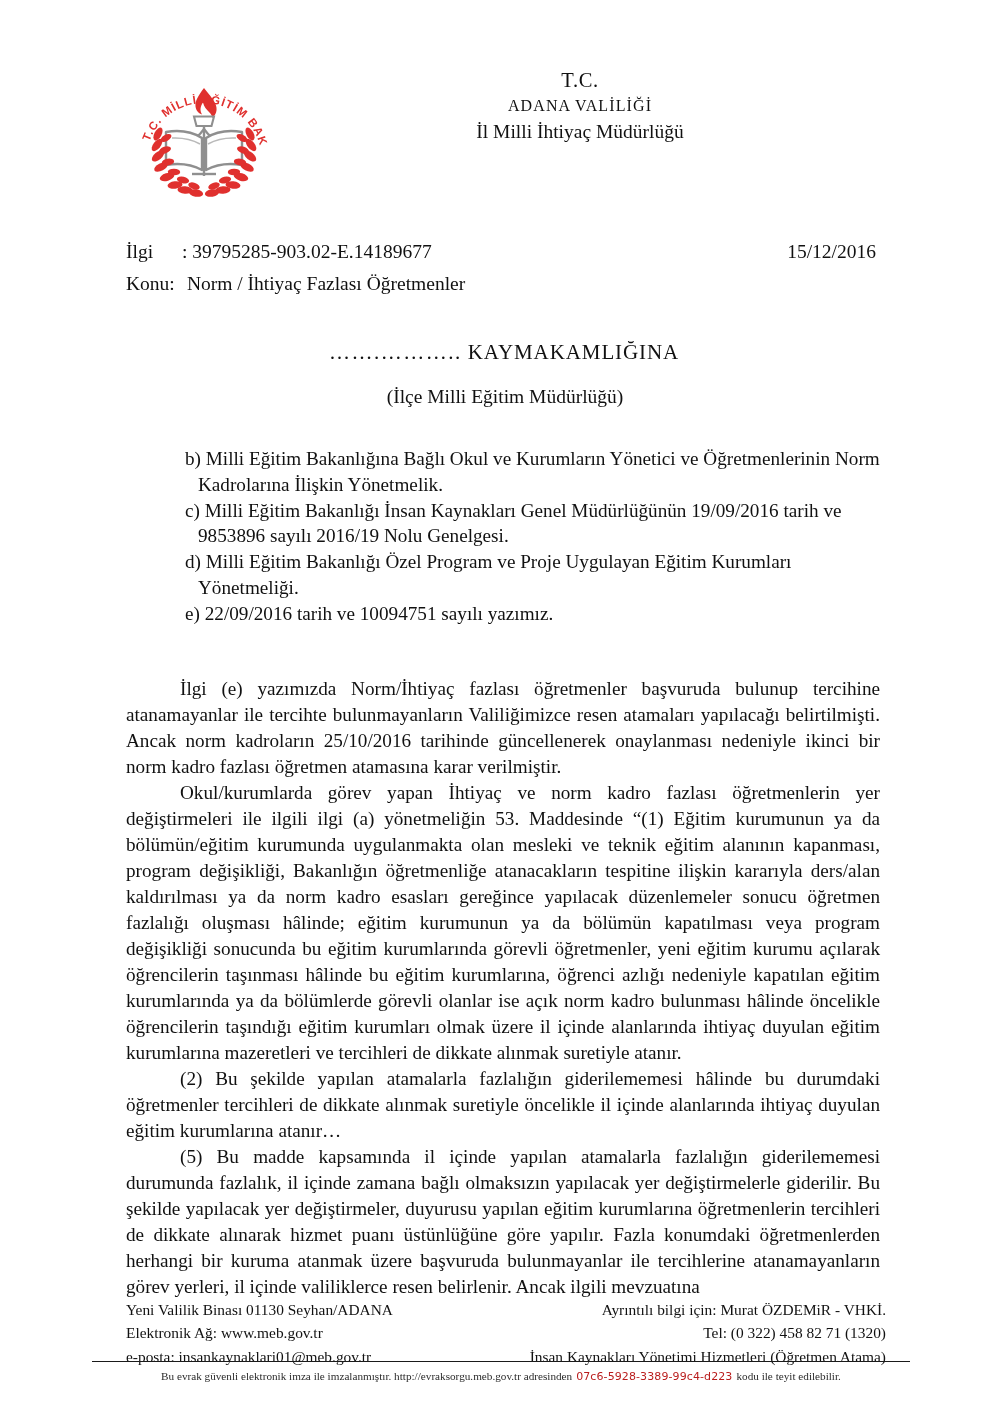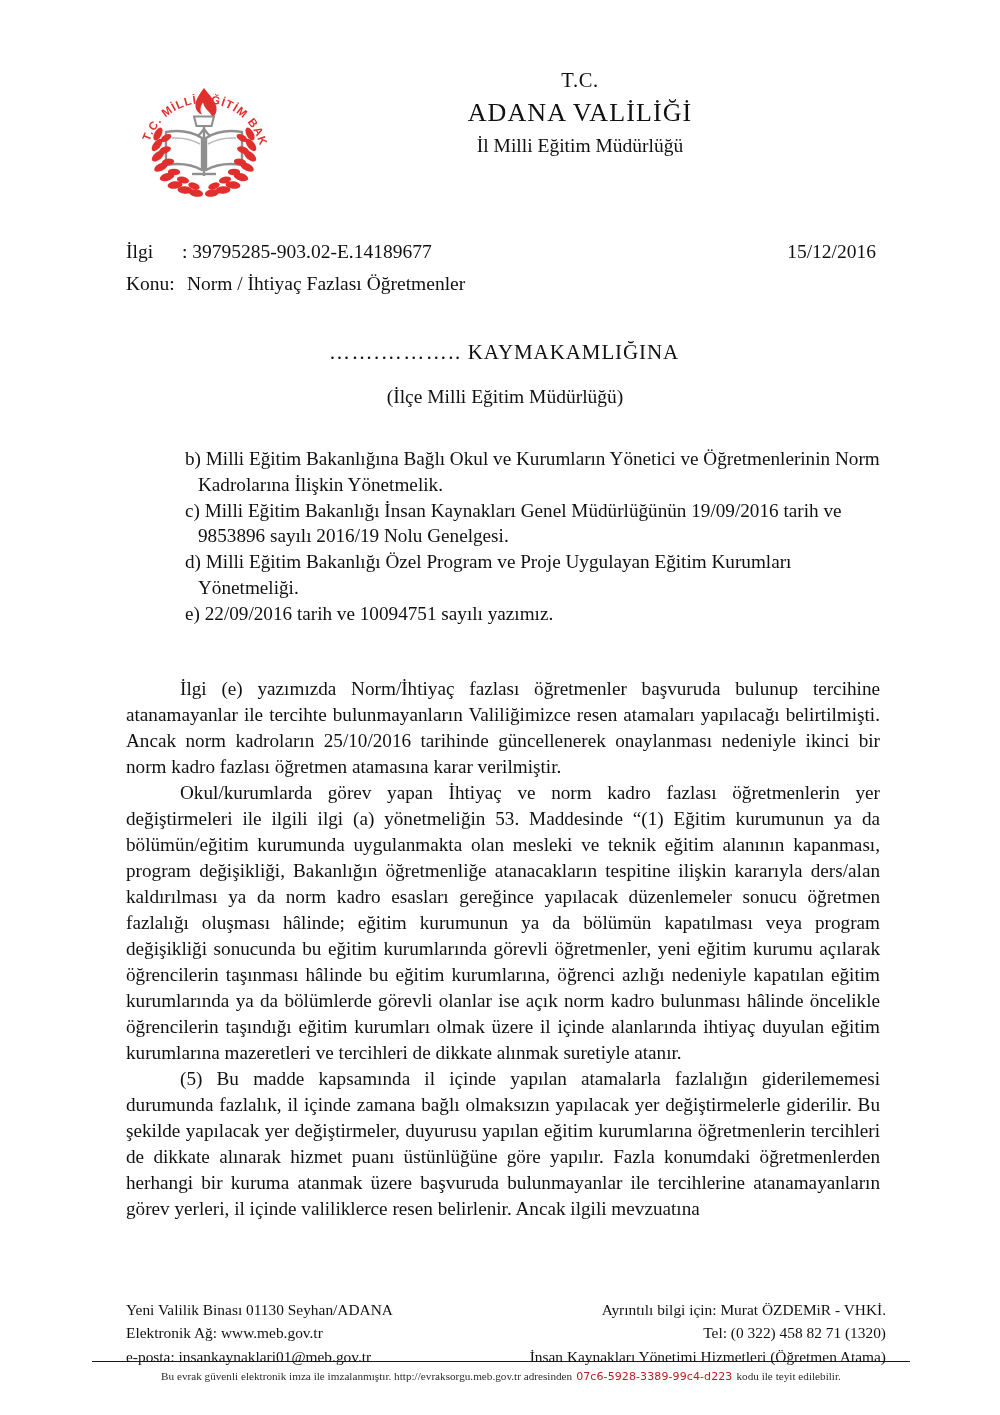--- a/index.html
+++ b/index.html
@@ -42,21 +42,21 @@
 
   .org-block {
     position: absolute;
     left: 300px;
     top: 8px;
     width: 560px;
     text-align: center;
     line-height: 1.42;
   }
   .org-line1 { font-size: 20.5px; letter-spacing: .6px; }
-  .org-line2 { font-size: 26px; letter-spacing: 1.1px; }
+  .org-line2 { font-size: 16px; letter-spacing: 1.1px; }
   .org-line3 { font-size: 19.5px; }
 
   
   .meta {
     position: absolute;
     left: 126px;
     top: 236px;
     width: 750px;
     font-size: 19.5px;
     line-height: 1.62;
@@ -250,21 +250,21 @@
           <ellipse cx="106" cy="106" rx="6.2" ry="3.3" transform="rotate(-2 106 106)"></ellipse>
           <ellipse cx="97" cy="114" rx="6.2" ry="3.3" transform="rotate(-12 97 114)"></ellipse>
           <ellipse cx="86" cy="120" rx="6" ry="3.2" transform="rotate(-20 86 120)"></ellipse>
         </g>
       </svg>
     </div>
 
     <div class="org-block">
       <div class="org-line1">T.C.</div>
       <div class="org-line2">ADANA VALİLİĞİ</div>
-      <div class="org-line3">İl Milli Eğitim Müdürlüğü</div>
+      <div class="org-line3">İl Milli İhtiyaç Müdürlüğü</div>
     </div>
   </div>
 
   <div class="meta">
     <div class="meta-row">
       <span class="meta-label">İlgi</span><span>:</span>&nbsp;<span>39795285-903.02-E.14189677</span>
       <span class="meta-date">15/12/2016</span>
     </div>
     <div class="meta-row">
       <span class="meta-label">Konu:</span>&nbsp;<span>Norm / İhtiyaç Fazlası Öğretmenler</span>
@@ -290,20 +290,21 @@
       <span>d) Milli Eğitim Bakanlığı Özel Program ve Proje Uygulayan Eğitim Kurumları Yönetmeliği.</span>
     </div>
     <div class="ilgi-item hang2">
       <span>e) 22/09/2016 tarih ve 10094751 sayılı yazımız.</span>
     </div>
   </div>
 
   <div class="body-text">
     <p>İlgi (e) yazımızda Norm/İhtiyaç fazlası öğretmenler başvuruda bulunup tercihine atanamayanlar ile tercihte bulunmayanların Valiliğimizce resen atamaları yapılacağı belirtilmişti. Ancak norm kadroların 25/10/2016 tarihinde güncellenerek onaylanması nedeniyle ikinci bir norm kadro fazlası öğretmen atamasına karar verilmiştir.</p>
     <p>Okul/kurumlarda görev yapan İhtiyaç ve norm kadro fazlası öğretmenlerin yer değiştirmeleri ile ilgili ilgi (a) yönetmeliğin 53. Maddesinde “(1) Eğitim kurumunun ya da bölümün/eğitim kurumunda uygulanmakta olan mesleki ve teknik eğitim alanının kapanması, program değişikliği, Bakanlığın öğretmenliğe atanacakların tespitine ilişkin kararıyla ders/alan kaldırılması ya da norm kadro esasları gereğince yapılacak düzenlemeler sonucu öğretmen fazlalığı oluşması hâlinde; eğitim kurumunun ya da bölümün kapatılması veya program değişikliği sonucunda bu eğitim kurumlarında görevli öğretmenler, yeni eğitim kurumu açılarak öğrencilerin taşınması hâlinde bu eğitim kurumlarına, öğrenci azlığı nedeniyle kapatılan eğitim kurumlarında ya da bölümlerde görevli olanlar ise açık norm kadro bulunması hâlinde öncelikle öğrencilerin taşındığı eğitim kurumları olmak üzere il içinde alanlarında ihtiyaç duyulan eğitim kurumlarına mazeretleri ve tercihleri de dikkate alınmak suretiyle atanır.</p>
+    <p>(2) Bu şekilde yapılan atamalarla fazlalığın giderilememesi hâlinde bu durumdaki öğretmenler tercihleri de dikkate alınmak suretiyle öncelikle il içinde alanlarında ihtiyaç duyulan eğitim kurumlarına atanır…</p>
     <p>(5) Bu madde kapsamında il içinde yapılan atamalarla fazlalığın giderilememesi durumunda fazlalık, il içinde zamana bağlı olmaksızın yapılacak yer değiştirmelerle giderilir. Bu şekilde yapılacak yer değiştirmeler, duyurusu yapılan eğitim kurumlarına öğretmenlerin tercihleri de dikkate alınarak hizmet puanı üstünlüğüne göre yapılır. Fazla konumdaki öğretmenlerden herhangi bir kuruma atanmak üzere başvuruda bulunmayanlar ile tercihlerine atanamayanların görev yerleri, il içinde valiliklerce resen belirlenir. Ancak ilgili mevzuatına</p>
   </div>
 
   <div class="footer">
     <div class="footer-cols">
       <div class="footer-left">
         <div>Yeni Valilik Binası 01130 Seyhan/ADANA</div>
         <div>Elektronik Ağ: www.meb.gov.tr</div>
         <div>e-posta: insankaynaklari01@meb.gov.tr</div>
       </div>

